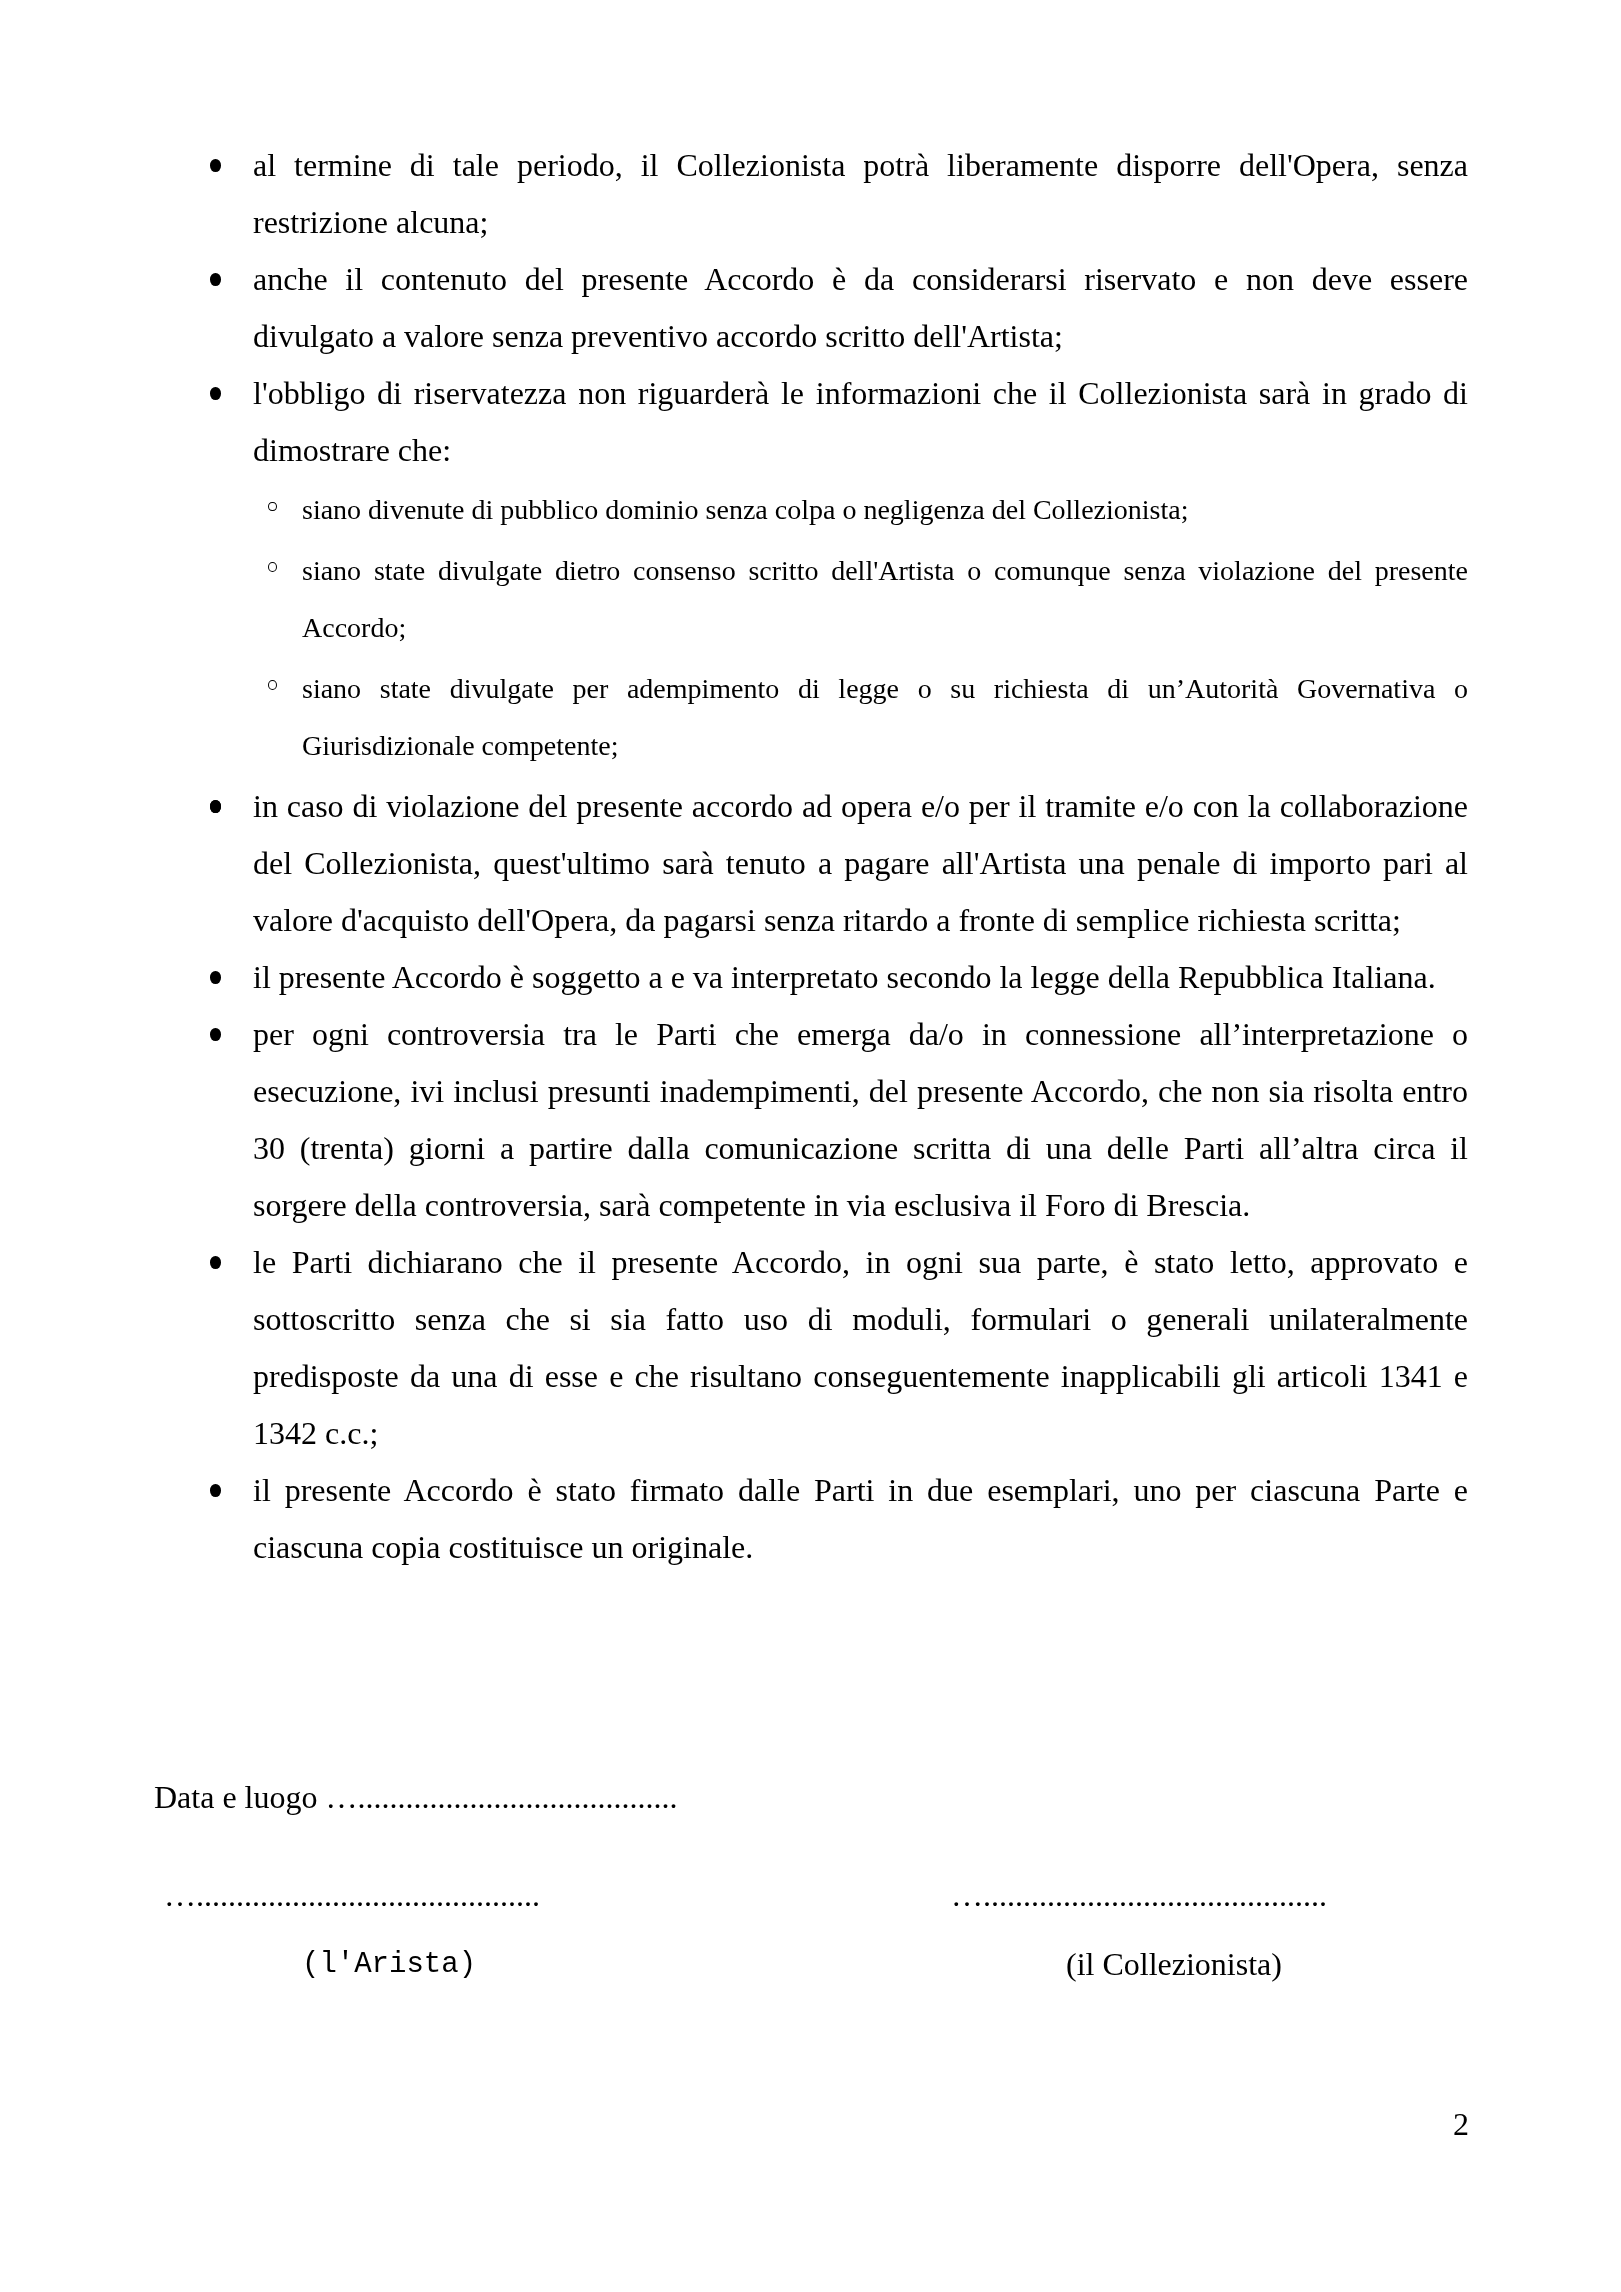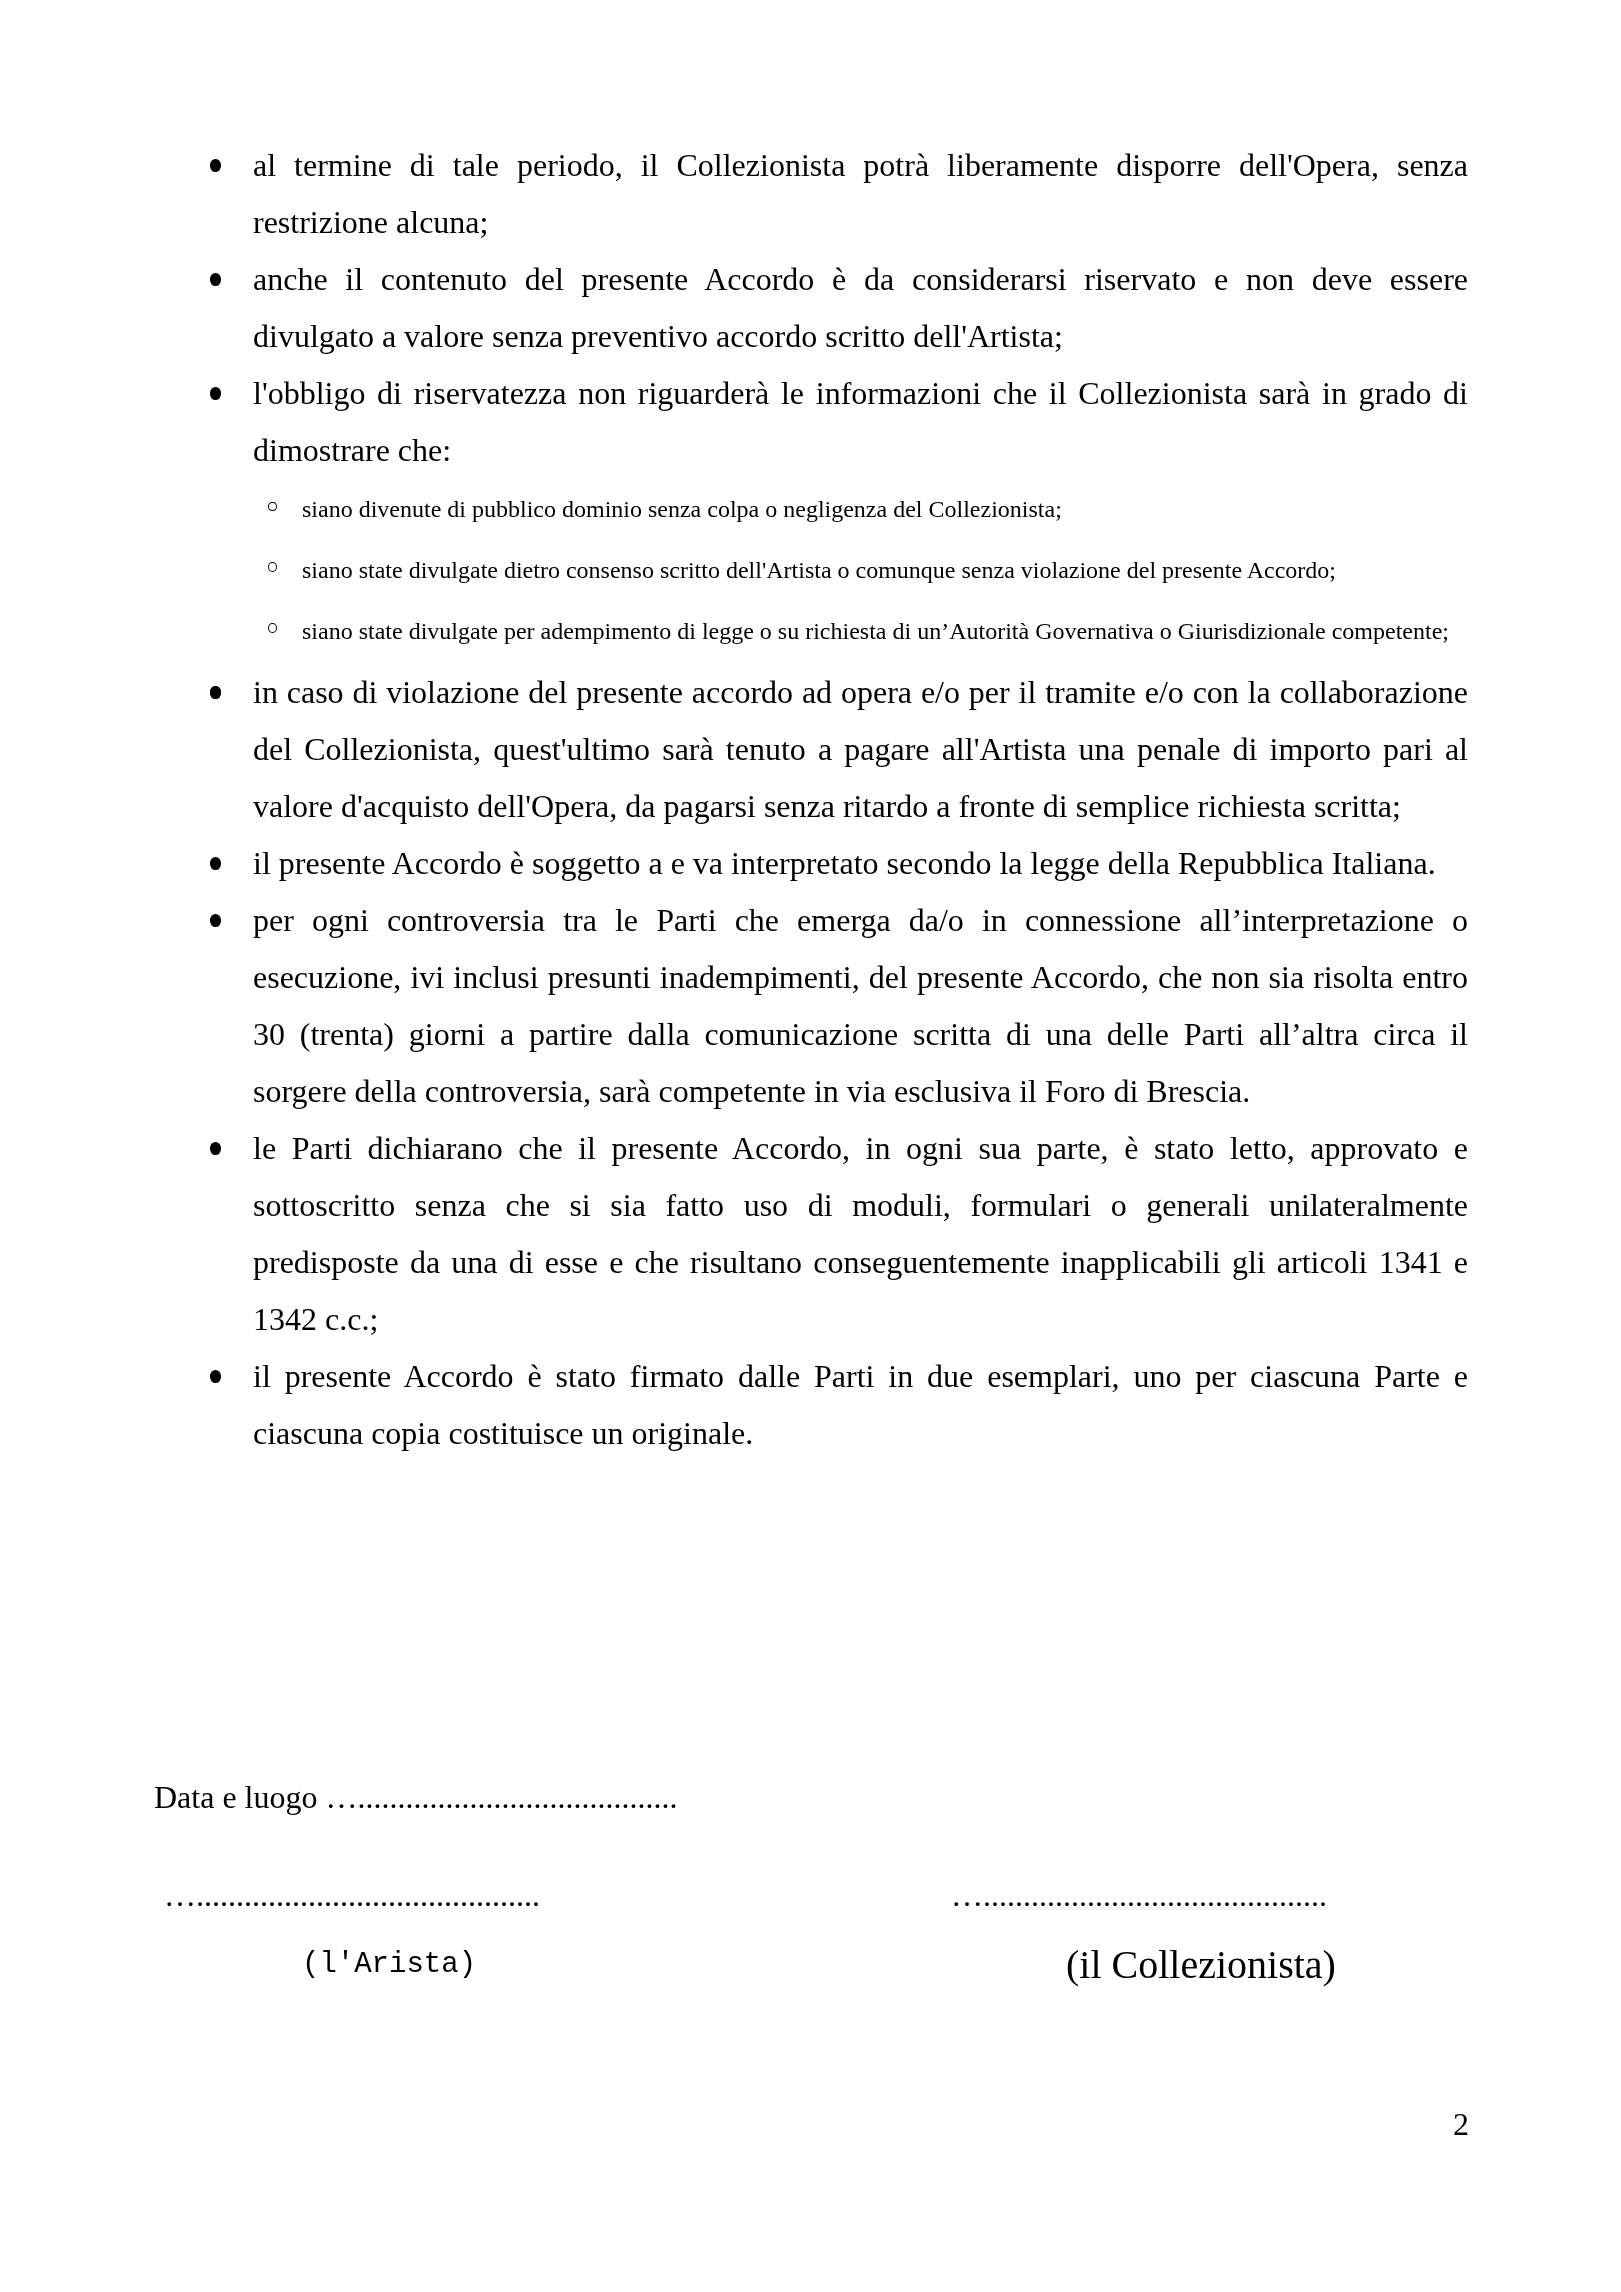--- a/index.html
+++ b/index.html
@@ -50,21 +50,21 @@
       width: 10.8px;
       height: 12.7px;
       border-radius: 50%;
       background: #000;
       display: block;
     }
     .sub {
       position: relative;
       margin-left: 302px;
       width: 1166px;
-      font-size: 24px;
+      font-size: 28px;
       line-height: 57px;
       text-align: justify;
       margin-top: 2px;
       margin-bottom: 3.9px;
     }
     .sub .bullet {
       position: absolute;
       left: -37px;
       top: 0;
       width: 15.7px;
@@ -115,21 +115,21 @@
       top: 1936px;
       font-size: 29px;
       line-height: 57px;
       white-space: nowrap;
       font-family: Liberation Mono, monospace;
     }
     .sig-right-label {
       position: absolute;
       left: 1066px;
       top: 1936px;
-      font-size: 40px;
+      font-size: 32px;
       line-height: 57px;
       white-space: nowrap;
     }
     .page-number {
       position: absolute;
       left: 1453px;
       top: 2105px;
       font-size: 32px;
       line-height: 39px;
     }

